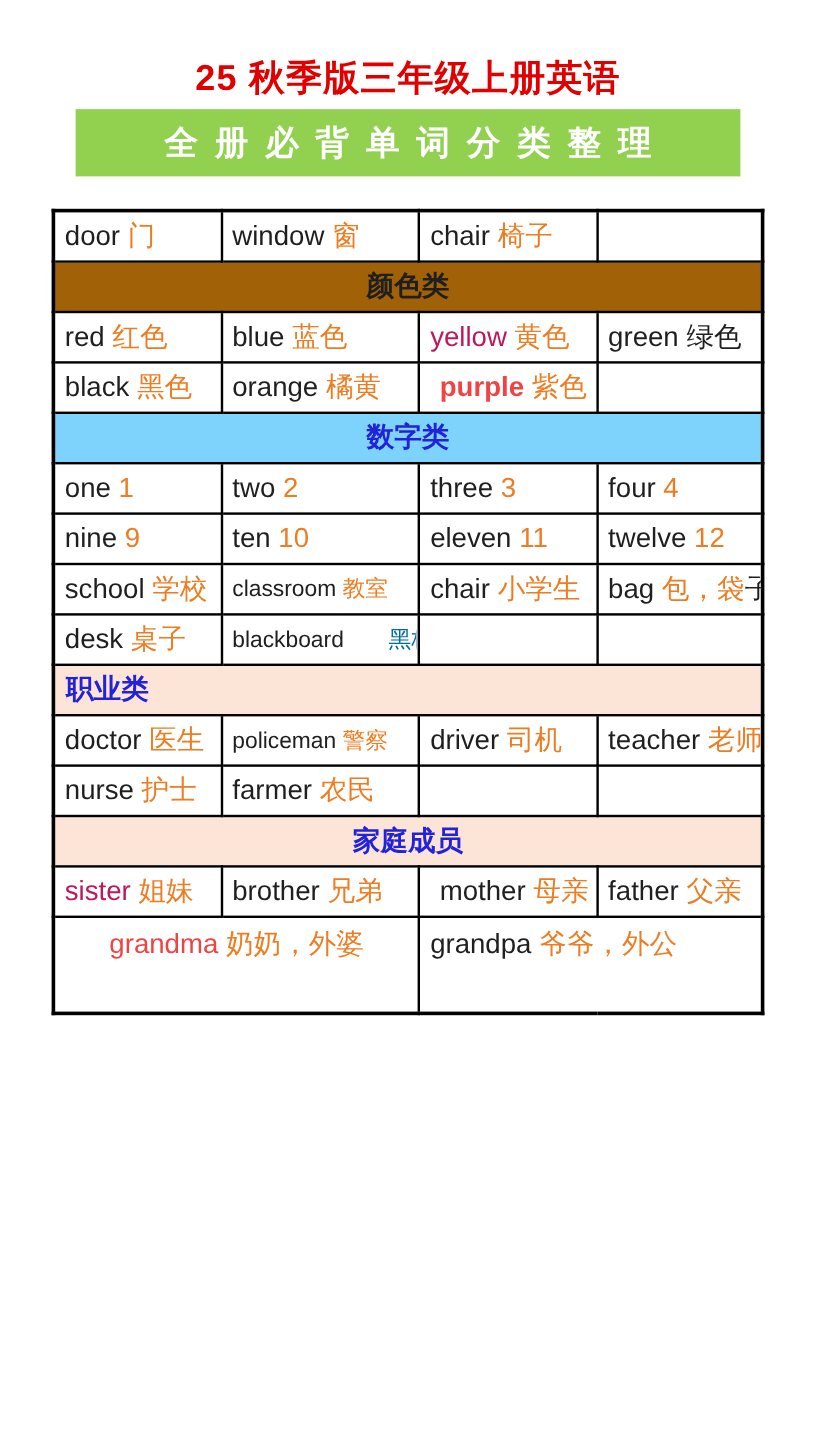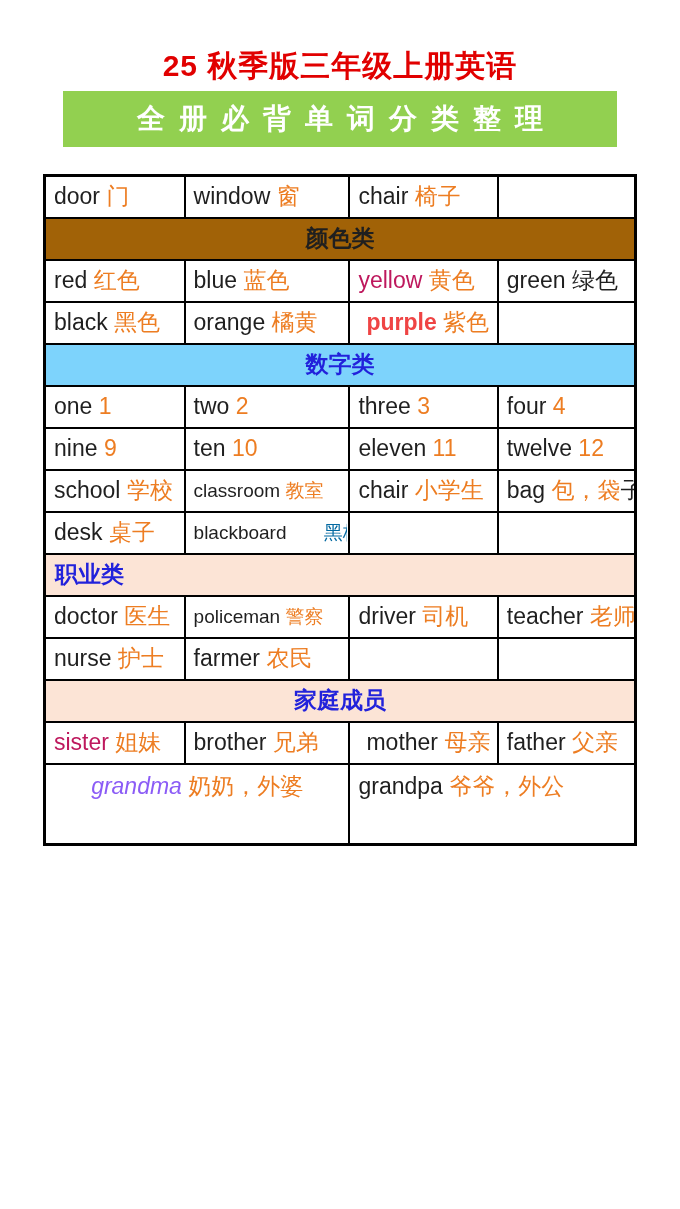--- a/index.html
+++ b/index.html
@@ -136,17 +136,17 @@
       <tr>
         <td colspan="4" class="hdr center" style="color: rgb(34, 34, 219); background: rgb(252, 228, 214);">家庭成员</td>
       </tr>
       <tr>
         <td class="cell"><span style="color: #be185d;">sister </span><span style="color: rgb(237, 125, 34);">姐妹</span></td>
         <td class="cell"><span style="color: rgb(31, 31, 31);">brother </span><span style="color: rgb(237, 125, 34);">兄弟</span></td>
         <td class="cell" style="padding-left: 16px;"><span style="color: rgb(31, 31, 31);">mother </span><span style="color: rgb(237, 125, 34);">母亲</span></td>
         <td class="cell"><span style="color: rgb(31, 31, 31);">father </span><span style="color: rgb(237, 125, 34);">父亲</span></td>
       </tr>
       <tr class="tall">
-        <td class="cell center" colspan="2"><span style="color: #8b5cf6; font-style: italic;">grandma </span><span style="color: rgb(237, 125, 34);">奶奶，外婆</span></td>
+        <td class="cell center" colspan="2"><span style="color: #ef4444;">grandma </span><span style="color: rgb(237, 125, 34);">奶奶，外婆</span></td>
         <td class="cell" colspan="2"><span style="color: rgb(31, 31, 31);">grandpa </span><span style="color: rgb(237, 125, 34);">爷爷，外公</span></td>
       </tr>
     </tbody>
 </table>
 
 </body></html>

